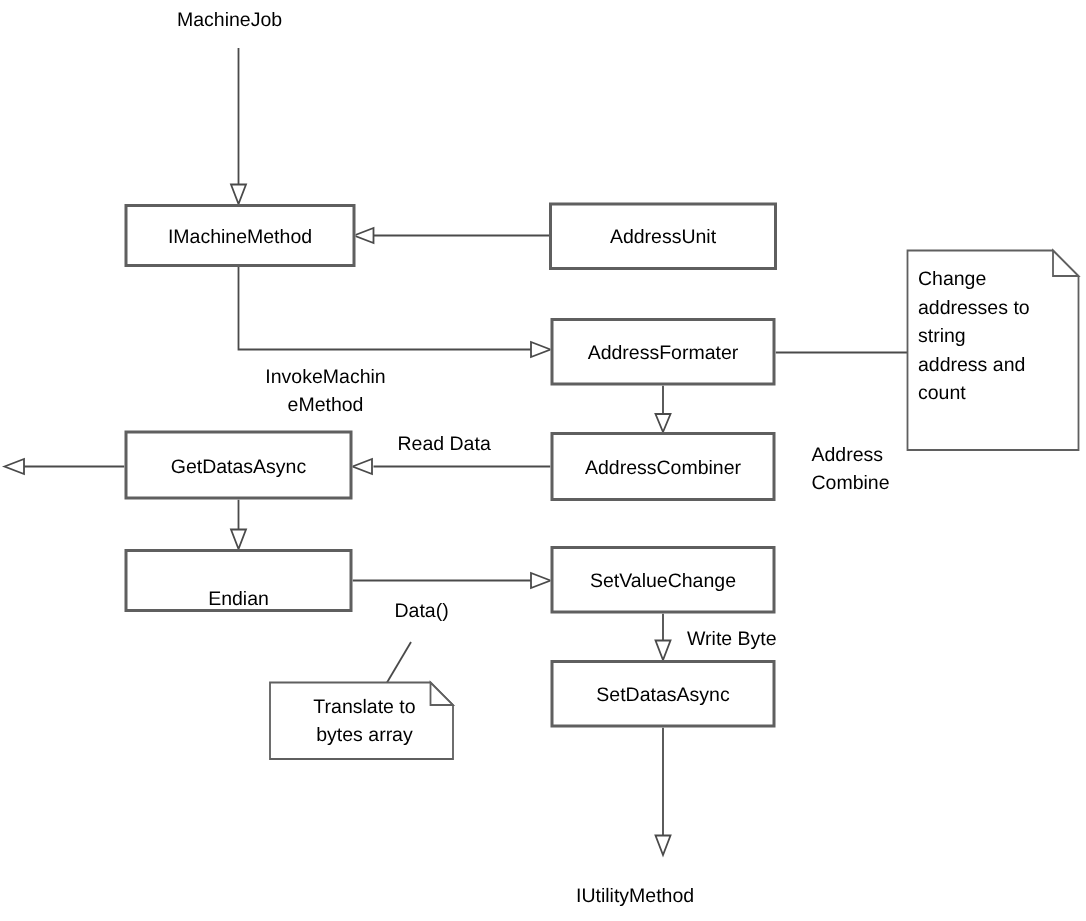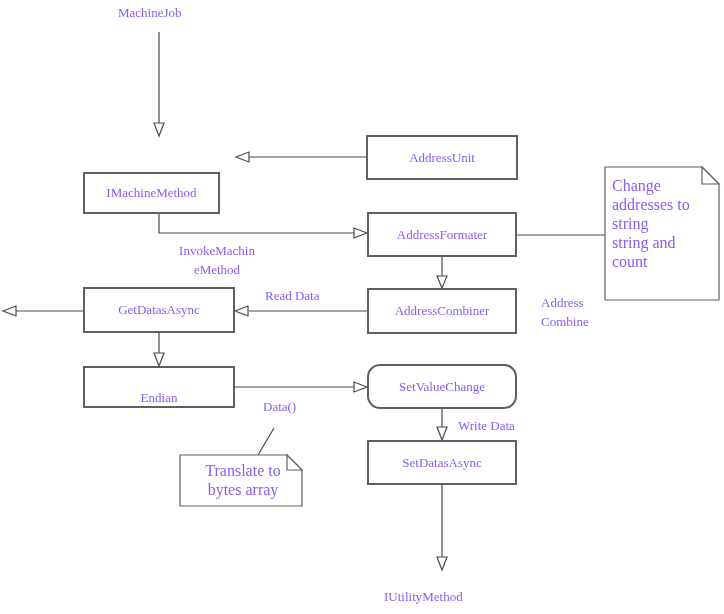--- a/index.html
+++ b/index.html
@@ -1,21 +1,21 @@
 <!DOCTYPE html>
 <html><head>
 <meta charset="utf-8">
 <style>
   html,body{margin:0;padding:0;background:#ffffff;}
   #canvas{
     position:relative;
     width:724px;height:614px;
     background:#ffffff;
-    font-family:Liberation Serif, serif;
-    color:#8b5cf6;
+    font-family:Liberation Sans, sans-serif;
+    color:#000000;
     overflow:hidden;
   }
   #connector-layer{position:absolute;left:0;top:0;width:724px;height:614px;}
   .node{
     position:absolute;
     box-sizing:border-box;
     border:2px solid #5f5f5f;
     background:#ffffff;
     display:flex;align-items:center;justify-content:center;
     font-size:13px;
@@ -24,21 +24,21 @@
   .free-label{
     position:absolute;
     font-size:13px;
     line-height:15px;
     white-space:nowrap;
   }
   .multiline{line-height:19px;white-space:normal;}
   .multiline span{display:block;}
   .note-text{
     position:absolute;
-    font-size:16px;
+    font-size:13px;
     line-height:19px;
   }
   .note-text span{display:block;white-space:nowrap;}
   .center{text-align:center;}
 </style>
 </head>
 <body>
 
 <div id="canvas">
 
@@ -73,62 +73,62 @@
       <polygon points="605,167 702,167 719,184 719,300 605,300" fill="#ffffff"></polygon>
       <polygon points="702,167 702,184 719,184" fill="#ffffff"></polygon>
       <polygon points="180,455 287,455 302,470 302,506 180,506" fill="#ffffff"></polygon>
       <polygon points="287,455 287,470 302,470" fill="#ffffff"></polygon>
     </g>
   </svg>
 
   <div class="free-label" style="left:118px;top:5px;">MachineJob</div>
   <div class="free-label" style="left:384px;top:589px;">IUtilityMethod</div>
 
-  <div class="node" style="left:83px;top:136px;width:137px;height:42px;margin-top:36px;">
+  <div class="node" style="left:83px;top:136px;width:154px;height:42px;">
     <span>IMachineMethod</span>
   </div>
   <div class="node" style="left:366px;top:135px;width:152px;height:45px;">
     <span>AddressUnit</span>
   </div>
   <div class="node" style="left:367px;top:212px;width:150px;height:45px;">
     <span>AddressFormater</span>
   </div>
   <div class="node" style="left:367px;top:288px;width:150px;height:46px;">
     <span>AddressCombiner</span>
   </div>
   <div class="node" style="left:83px;top:287px;width:152px;height:46px;">
     <span>GetDatasAsync</span>
   </div>
   <div class="node" style="left:83px;top:366px;width:152px;height:42px;align-items:flex-end;">
     <span>Endian</span>
   </div>
-  <div class="node" style="left:367px;top:364px;width:150px;height:45px;border-radius:13px;">
+  <div class="node" style="left:367px;top:364px;width:150px;height:45px;">
     <span>SetValueChange</span>
   </div>
   <div class="node" style="left:367px;top:440px;width:150px;height:45px;">
     <span>SetDatasAsync</span>
   </div>
 
   <div class="free-label multiline center" style="left:167px;top:241px;width:100px;">
     <span>InvokeMachin</span>
     <span>eMethod</span>
   </div>
   <div class="free-label" style="left:265px;top:288px;">Read Data</div>
   <div class="free-label multiline" style="left:541px;top:293px;">
     <span>Address</span>
     <span>Combine</span>
   </div>
   <div class="free-label" style="left:263px;top:399px;">Data()</div>
-  <div class="free-label" style="left:458px;top:418px;">Write Data</div>
+  <div class="free-label" style="left:458px;top:418px;">Write Byte</div>
 
   <div class="note-text" style="left:612px;top:176px;width:104px;">
     <span>Change</span>
     <span>addresses to</span>
     <span>string</span>
-    <span>string and</span>
+    <span>address and</span>
     <span>count</span>
   </div>
   <div class="note-text center" style="left:180px;top:461px;width:126px;">
     <span>Translate to</span>
     <span>bytes array</span>
   </div>
 
 </div>
 
 </body></html>

